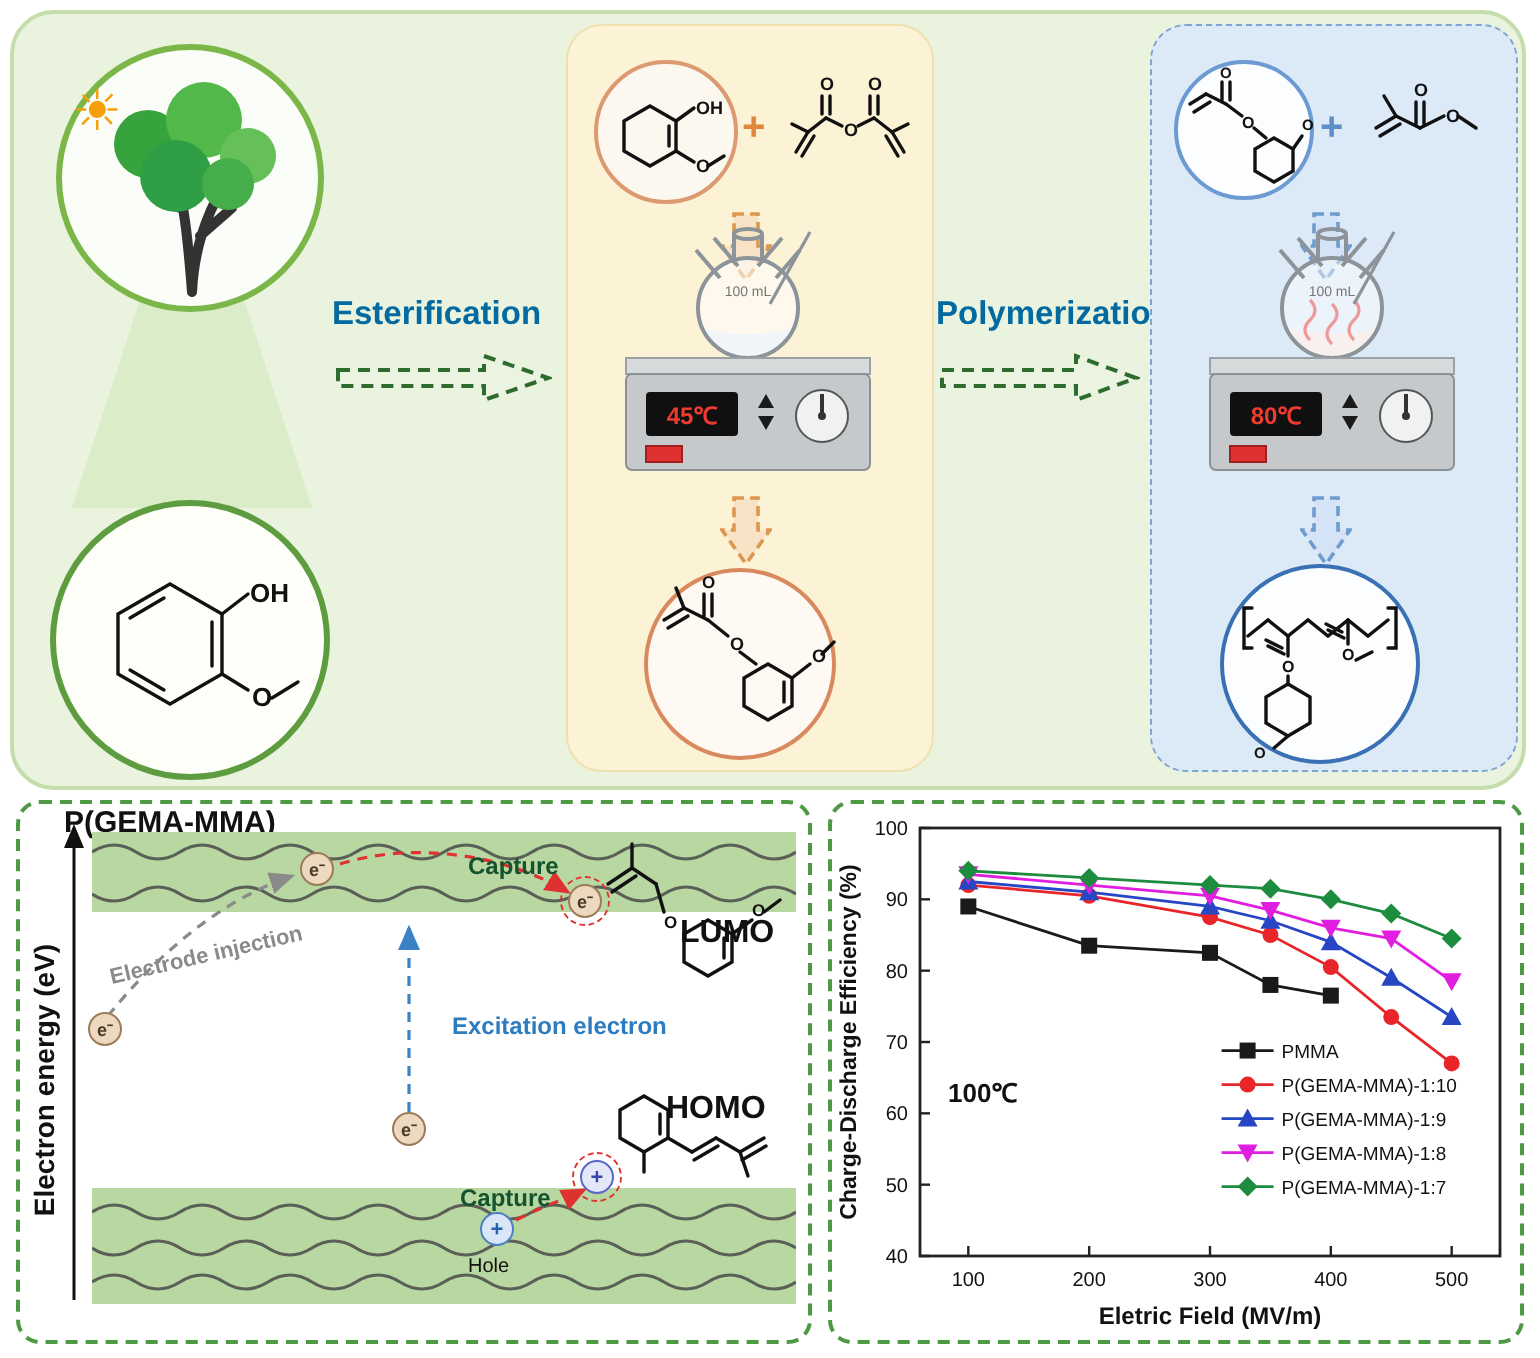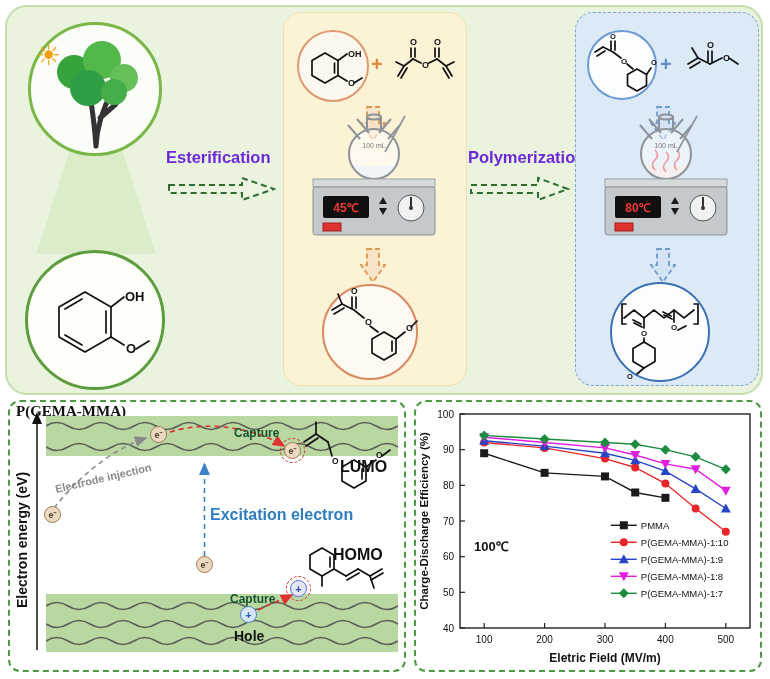--- a/index.html
+++ b/index.html
@@ -3,21 +3,21 @@
 <meta charset="utf-8">
 <style>
   html,body{margin:0;padding:0;background:#fff;}
   .page{position:relative;width:770px;height:679px;background:#ffffff;font-family:"Liberation Sans",sans-serif;overflow:hidden;}
   .abs{position:absolute;}
   .top-panel{left:5px;top:5px;width:754px;height:386px;background:#e9f3de;border:2px solid #c4ddac;border-radius:22px;}
   .circle{border-radius:50%;box-sizing:border-box;}
   .tree-circle{left:28px;top:22px;width:134px;height:134px;border:3px solid #7ab648;background:#fbfdf8;}
   .mol-circle{left:25px;top:250px;width:140px;height:140px;border:3px solid #5d9c3f;background:#fefff9;}
   .sun{left:36px;top:42px;font-size:28px;color:#f59f0b;line-height:1;}
-  .step-label{font-weight:bold;font-size:16.5px;color:#6d28d9;}
+  .step-label{font-weight:bold;font-size:16.5px;color:#0369a1;}
   .cream-panel{left:283px;top:12px;width:182px;height:372px;background:#fcf2d5;border:1px solid #f0e0b0;border-radius:18px;}
   .blue-panel{left:575px;top:12px;width:182px;height:372px;background:#dce9f7;border:1.5px dashed #7fa4cf;border-radius:18px;}
   .react-circle-a{left:297px;top:30px;width:72px;height:72px;border:2px solid #dc9a70;background:#fdf8ef;}
   .react-circle-b{left:587px;top:30px;width:70px;height:70px;border:2px solid #6b9bd2;background:#fbfdff;}
   .prod-circle-a{left:322px;top:284px;width:96px;height:96px;border:2px solid #d9895e;background:#fef9f2;}
   .prod-circle-b{left:610px;top:282px;width:100px;height:100px;border:2.5px solid #3a70b4;background:#fbfdff;}
   .plus{font-size:20px;font-weight:bold;line-height:1;}
   .plus-orange{color:#e0873a;}
   .plus-blue{color:#5c8fc8;}
   .dashed-panel{border:2px dashed #4e9a44;border-radius:12px;background:#ffffff;box-sizing:border-box;}
@@ -25,22 +25,22 @@
   .chart-panel{left:414px;top:400px;width:348px;height:272px;}
   .band-title{font-weight:bold;font-size:15px;color:#111;}
   .ylabel-rot{font-weight:bold;font-size:14px;color:#111;white-space:nowrap;transform:translate(-50%,-50%) rotate(-90deg);}
   .lumo-homo{font-weight:bold;font-size:16px;color:#111;}
   .electron{position:absolute;width:17px;height:17px;border-radius:50%;background:#ecd9bf;border:1.5px solid #9c7b58;color:#4a3a28;font-size:9px;font-weight:bold;display:flex;align-items:center;justify-content:center;box-sizing:border-box;}
   .hole-circle{position:absolute;width:17px;height:17px;border-radius:50%;background:#d8e6f8;border:1.5px solid #4d7fc4;color:#2563ae;font-size:11px;font-weight:bold;display:flex;align-items:center;justify-content:center;box-sizing:border-box;}
   .oplus-circle{position:absolute;width:17px;height:17px;border-radius:50%;background:#e3e7f8;border:1.5px solid #5a67c9;color:#3947ad;font-size:11px;font-weight:bold;display:flex;align-items:center;justify-content:center;box-sizing:border-box;}
   .ring{position:absolute;width:25px;height:25px;border:1.5px dashed #e03131;border-radius:50%;box-sizing:border-box;}
   .cap-label{color:#14532d;font-weight:bold;font-size:12px;}
   .inj-label{color:#8a8a8a;font-weight:bold;font-size:11px;transform:rotate(-13deg);}
-  .exc-label{color:#2e7cc0;font-weight:bold;font-size:16px;}
-  .hole-label{color:#111;font-weight:bold;font-size:14px;}
+  .exc-label{color:#2e7cc0;font-weight:bold;font-size:12px;margin-left:16px;}
+  .hole-label{color:#111;font-weight:normal;font-size:10px;}
   svg text{font-family:"Liberation Sans",sans-serif;}
   .molsvg line,.molsvg polygon,.molsvg path{stroke:#111;stroke-width:1.7;fill:none;stroke-linecap:round;}
   .molsvg text{fill:#111;font-weight:bold;}
 </style>
 </head>
 <body>
 
 <div class="page">
 
   <div class="abs top-panel"></div>
@@ -264,21 +264,21 @@
         <line x1="62" y1="37" x2="54" y2="33"></line>
       <line x1="68" y1="48" x2="76" y2="44"></line>
     </g>
     <text x="31" y="54" font-size="8" stroke="none" fill="#111">O</text>
     <text x="61" y="48" font-size="8" stroke="none" fill="#111">O</text>
     <text x="17" y="97" font-size="7.5" stroke="none" fill="#111">O</text>
   </svg>
 
   <div class="abs dashed-panel band-panel"></div>
 
-  <div class="abs band-title" style="left:16px;top:403px;font-family:Liberation Serif, serif;">P(GEMA-MMA)</div>
+  <div class="abs band-title" style="left:32px;top:403px;">P(GEMA-MMA)</div>
   <div class="abs ylabel-rot" style="left:22px;top:540px;">Electron energy (eV)</div>
   <svg class="abs" style="left:30px;top:410px;" width="14" height="248">
     <line x1="7" y1="240" x2="7" y2="12" stroke="#111" stroke-width="1.5"></line>
     <polygon points="2,14 12,14 7,2" fill="#111"></polygon>
   </svg>
 
   <svg class="abs" style="left:46px;top:416px;" width="352" height="40">
     <rect x="0" y="0" width="352" height="40" fill="#b9d7a1"></rect>
     <path d="M0 10 Q11 3 22 10 T44 10 T66 10 T88 10 T110 10 T132 10 T154 10 T176 10 T198 10 T220 10 T242 10 T264 10 T286 10 T308 10 T330 10 T352 10" stroke="#5a5f58" stroke-width="1.6" fill="none"></path>
     <path d="M0 31 Q11 38 22 31 T44 31 T66 31 T88 31 T110 31 T132 31 T154 31 T176 31 T198 31 T220 31 T242 31 T264 31 T286 31 T308 31 T330 31 T352 31" stroke="#5a5f58" stroke-width="1.6" fill="none"></path>

